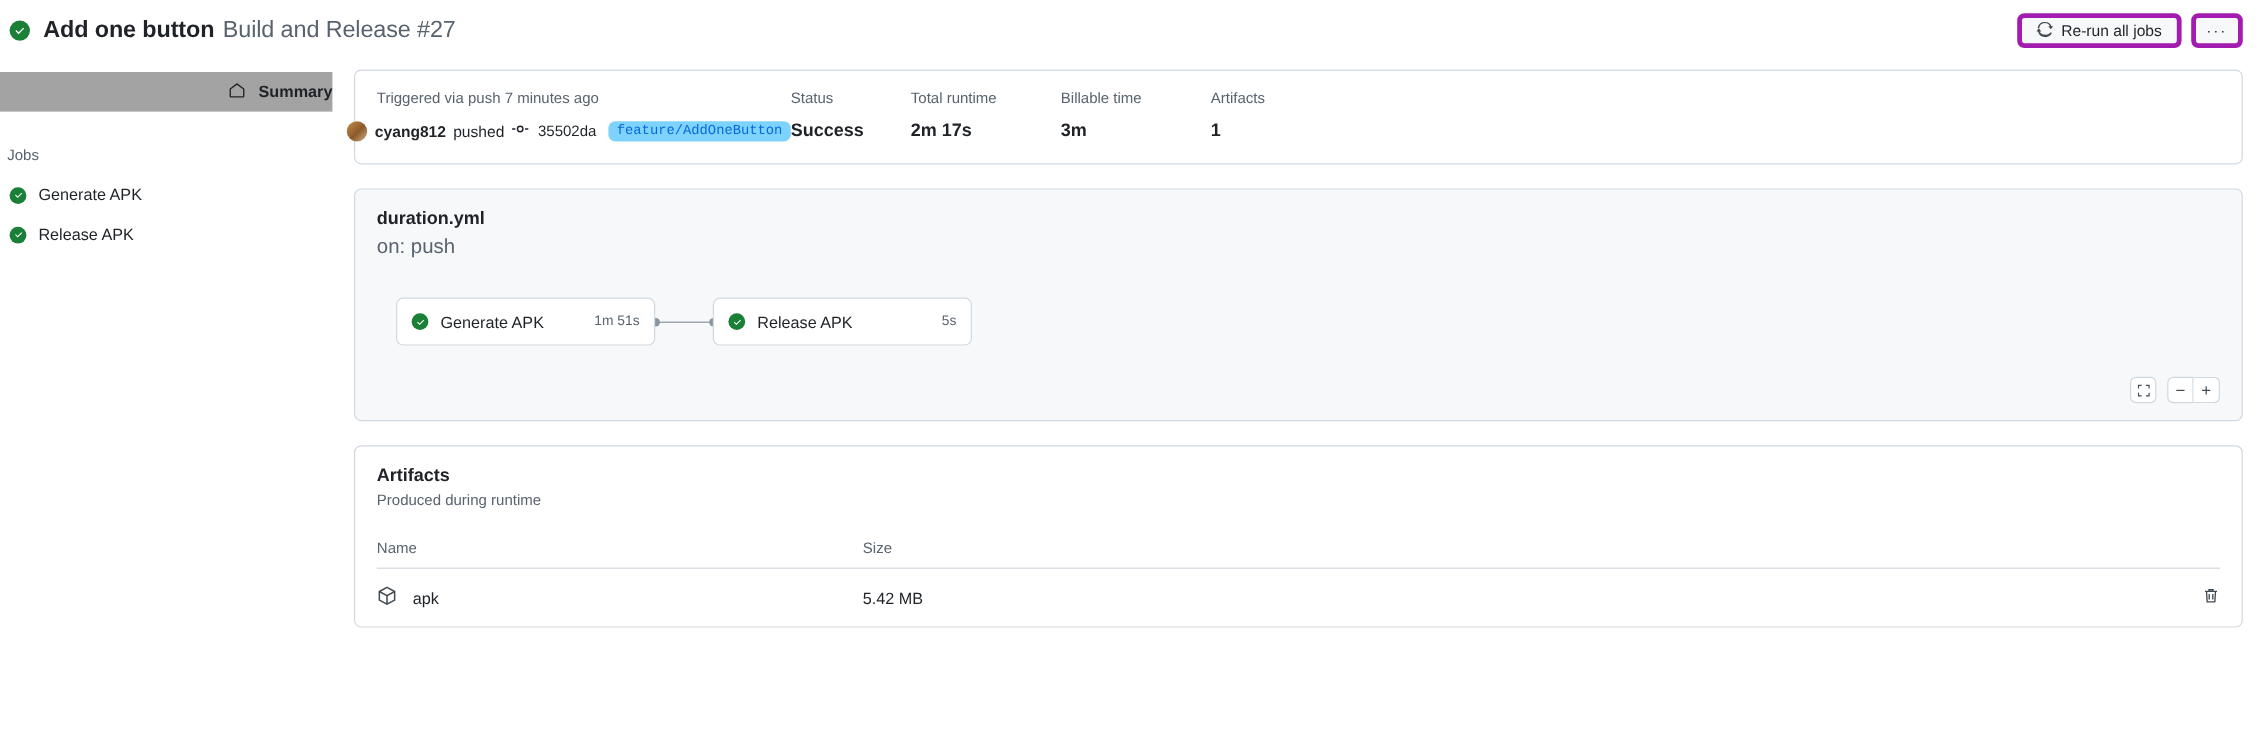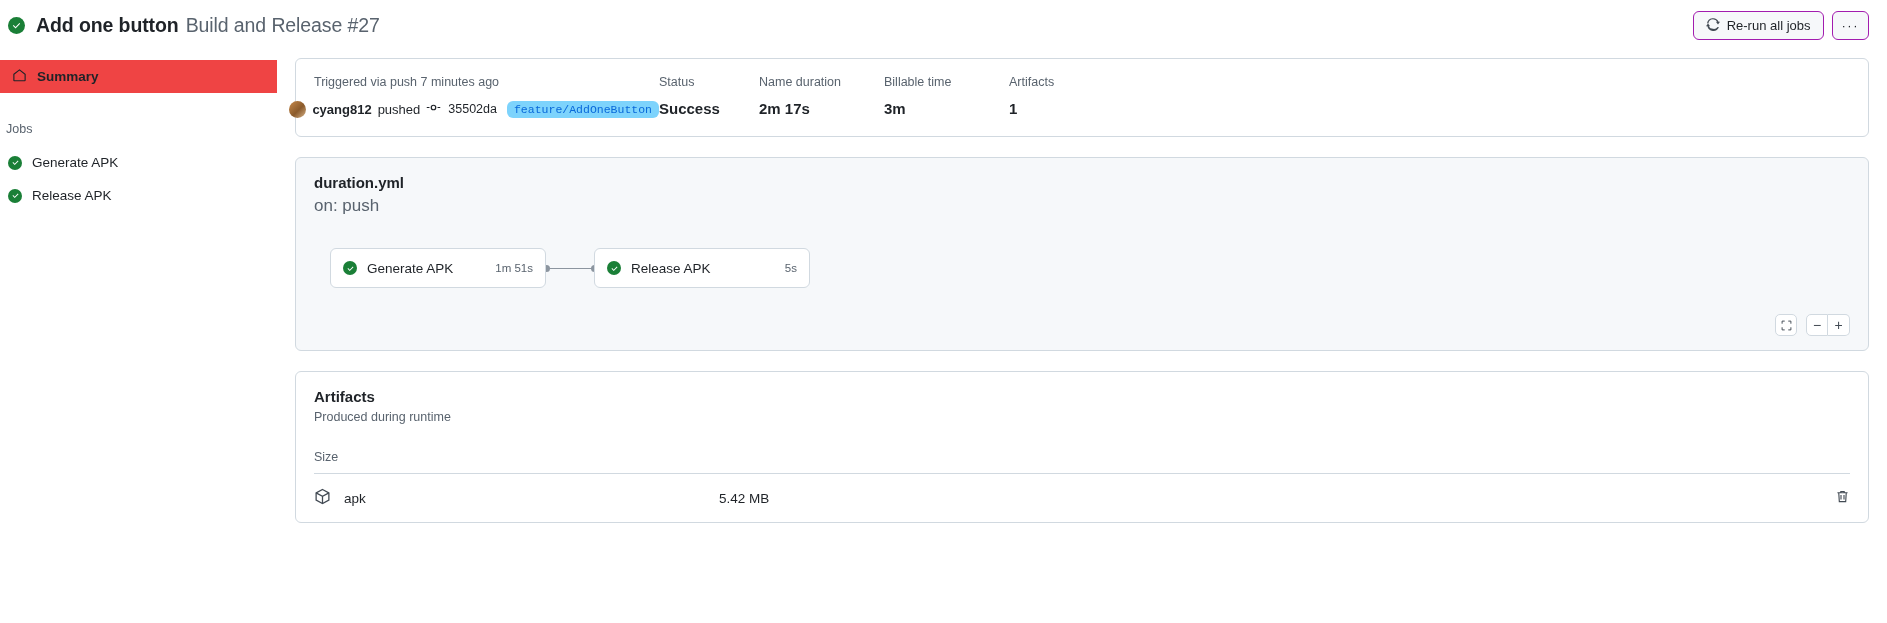--- a/index.html
+++ b/index.html
@@ -42,21 +42,21 @@
     letter-spacing: -0.1px;
   }
   .header-actions {
     margin-left: auto;
     display: flex;
     align-items: center;
     gap: 8px;
   }
   .btn {
     height: 29px;
-    border: 1px solid #a21caf;
+    border: 4px solid #a21caf;
     border-radius: 6px;
     background: #f6f8fa;
     color: #1f2328;
     font-size: 13px;
     font-family: "Liberation Sans", sans-serif;
     display: flex;
     align-items: center;
     padding: 0 12px;
     gap: 7px;
     cursor: pointer;
@@ -78,22 +78,23 @@
     height: 33px;
     display: flex;
     align-items: center;
     padding-left: 12px;
     gap: 10px;
     font-size: 13.5px;
     color: #1f2328;
     cursor: pointer;
   }
   .side-item.selected {
-    background: #ef4444;
+    background: #a3a3a3;
     font-weight: bold;
+    justify-content: flex-end;
   }
   .side-label-jobs {
     font-size: 12.5px;
     color: #59636e;
     padding-left: 6px;
     margin-top: 29px;
     margin-bottom: 10px;
   }
   .job-item {
     height: 33px;
@@ -358,21 +359,21 @@
           <span class="sha">35502da</span>
           <span class="branch-badge">feature/AddOneButton</span>
         </div>
       </div>
 
       <div class="sum-col">
         <div class="sum-label">Status</div>
         <div class="sum-value">Success</div>
       </div>
       <div class="sum-col-wide">
-        <div class="sum-label">Name duration</div>
+        <div class="sum-label">Total runtime</div>
         <div class="sum-value">2m 17s</div>
       </div>
       <div class="sum-col-wide">
         <div class="sum-label">Billable time</div>
         <div class="sum-value">3m</div>
       </div>
       <div class="sum-col">
         <div class="sum-label">Artifacts</div>
         <div class="sum-value">1</div>
       </div>
@@ -419,20 +420,21 @@
           <div class="zc-btn">+</div>
         </div>
       </div>
     </div>
 
     <div class="card artifacts-card">
       <div class="art-title">Artifacts</div>
       <div class="art-sub">Produced during runtime</div>
 
       <div class="art-head">
+        <div class="col-name">Name</div>
         <div>Size</div>
       </div>
 
       <div class="art-row">
         <div class="art-name-cell">
           <span>
             <svg width="17" height="17" viewBox="0 0 16 16" aria-hidden="true">
               <path fill="none" stroke="#424a53" stroke-width="1.2" d="M8 1.4 14 4.6v6.8L8 14.6 2 11.4V4.6z"></path>
               <path fill="none" stroke="#424a53" stroke-width="1.2" d="M2 4.6 8 7.9l6-3.3M8 7.9v6.7"></path>
             </svg>

